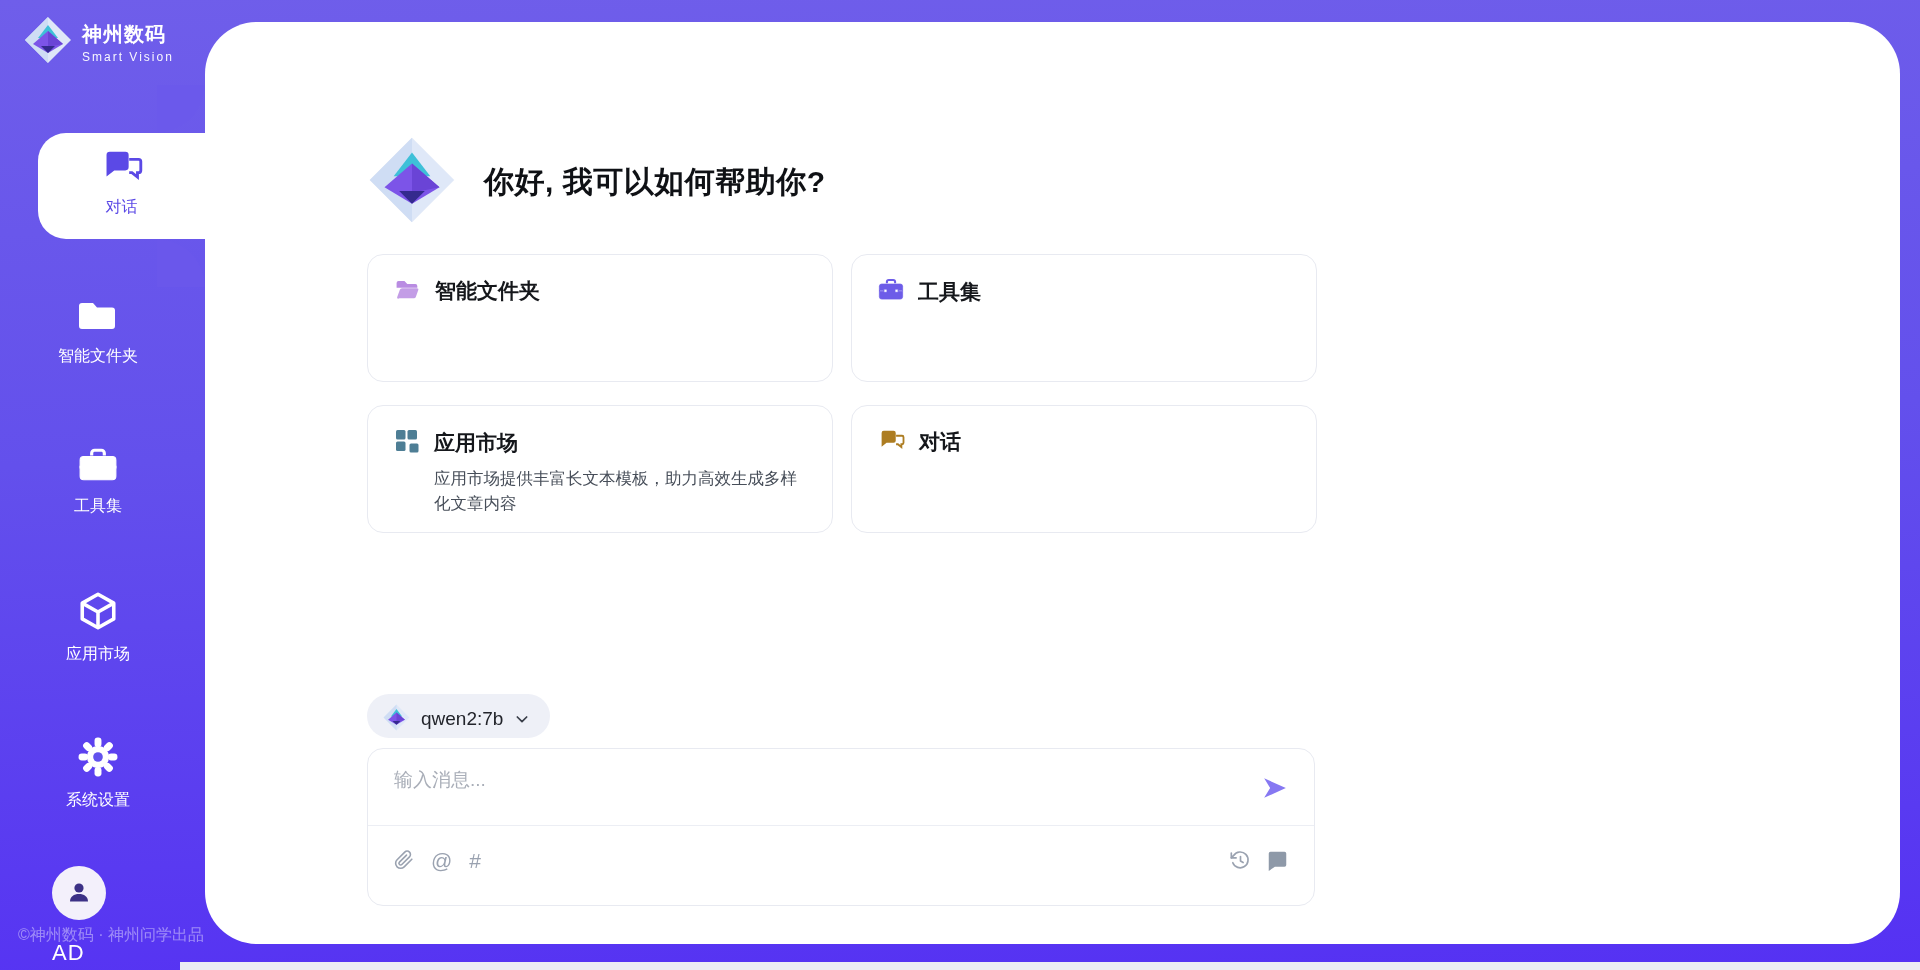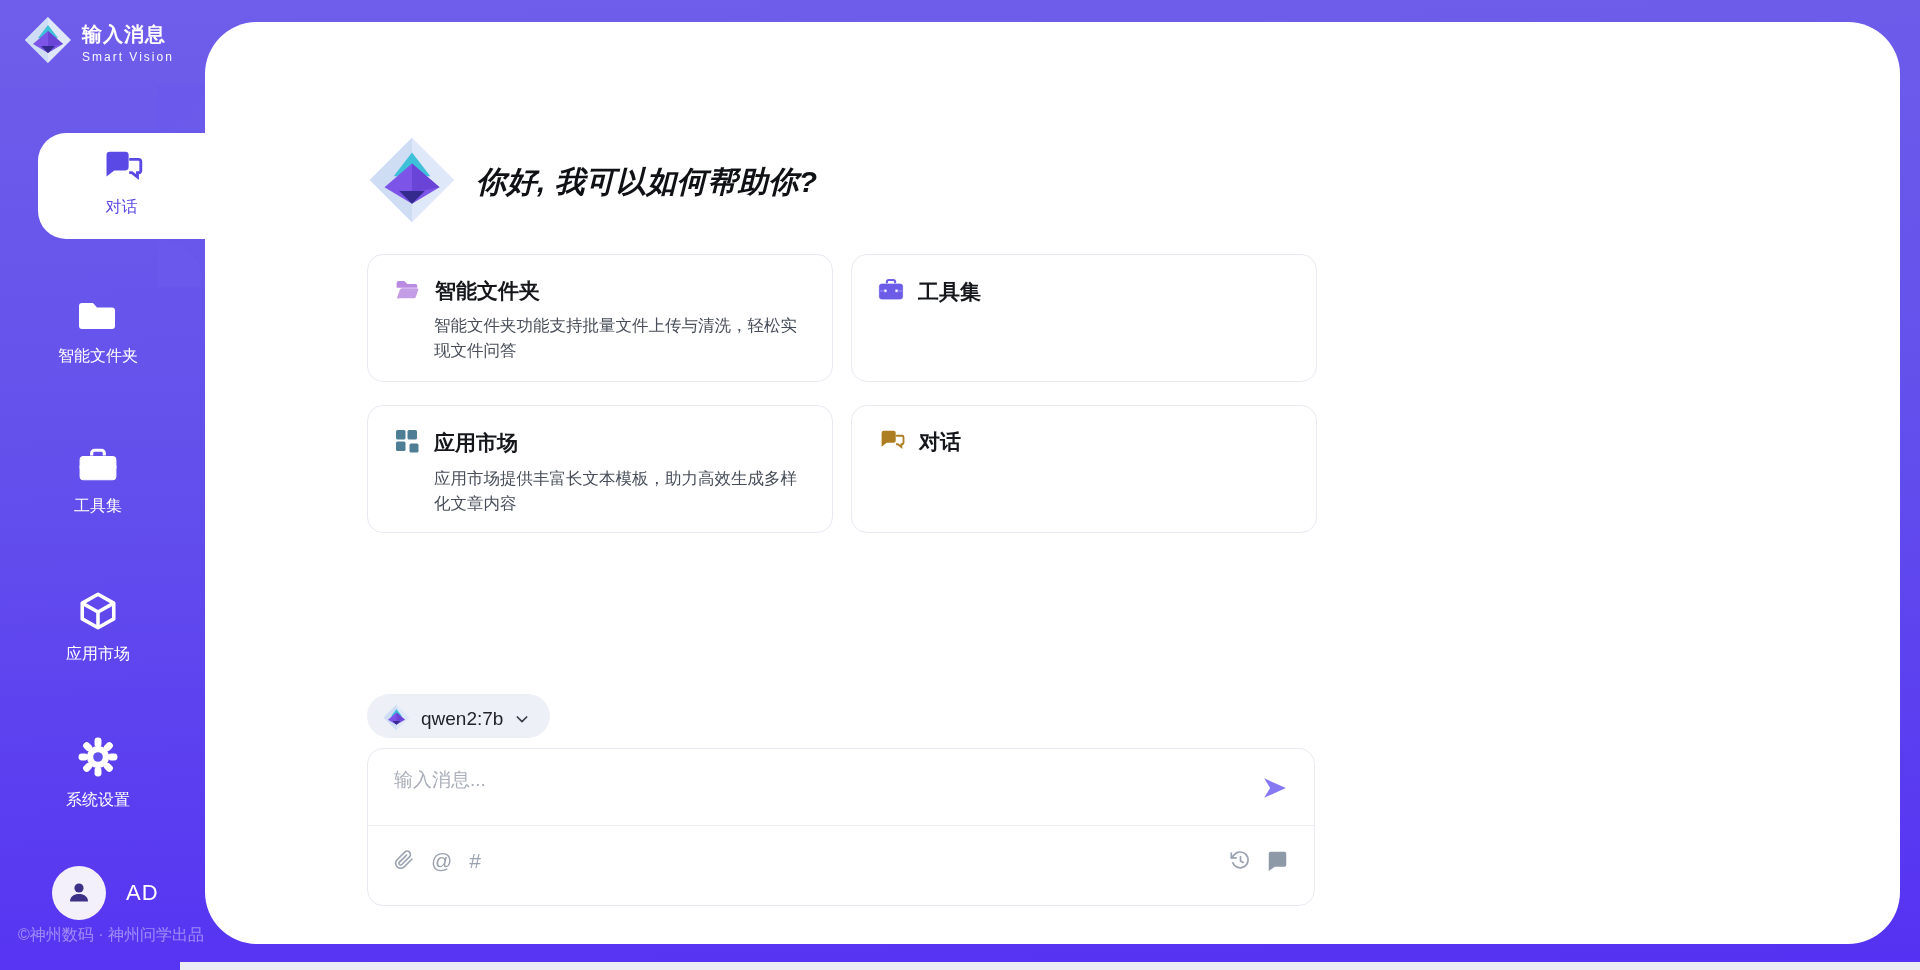--- a/index.html
+++ b/index.html
@@ -25,30 +25,30 @@
                 background:#fff; border-radius:28px 0 0 28px; text-align:center; }
   .notch { position:absolute; right:0; width:48px; height:48px; }
   .notch-top { top:85px; background:radial-gradient(circle 48px at 0 0,#6b59eb 0 47px,rgba(107,89,235,0) 48px); }
   .notch-bottom { top:239px; background:radial-gradient(circle 48px at 0 100%,#6a57eb 0 47px,rgba(106,87,235,0) 48px); }
   .tab-active .nav-label { color:#5b49e6; }
 
   .nav-item { position:absolute; left:0; width:196px; text-align:center; cursor:pointer; }
   .nav-label { display:block; font-size:16px; color:#ffffff; margin-top:8px; }
   .nav-icon { display:inline-block; }
 
-  .user-row { position:absolute; left:52px; top:866px; display:flex; align-items:center; gap:20px; }
+  .user-row { position:absolute; left:52px; top:866px; display:flex; align-items:flex-start; gap:20px;flex-direction:column; }
   .avatar { width:54px; height:54px; border-radius:50%; background:#f3f0fb;
             display:flex; align-items:center; justify-content:center; }
   .user-name { color:#fff; font-size:22px; letter-spacing:1px; }
 
   .side-footer { position:absolute; left:18px; top:925px; width:190px;
                  color:rgba(255,255,255,.42); font-size:16px; white-space:nowrap; }
 
   
-  .hero { position:absolute; left:368px; top:136px; display:flex; align-items:center; gap:20px;font-style:italic; }
+  .hero { position:absolute; left:368px; top:136px; display:flex; align-items:center; gap:28px; }
   .hero-title { font-size:30px; font-weight:bold; color:#0f1115; letter-spacing:.5px; }
 
   
   .card { position:absolute; width:466px; height:128px; background:#fff;
           border:1.5px solid #e8eaf1; border-radius:16px; padding:22px 28px 0 26px; cursor:pointer; }
   .card-head { display:flex; align-items:center; gap:14px; }
   .card-title { font-size:21px; font-weight:bold; color:#15171b; }
   .card-desc { margin:8px 0 0 40px; font-size:16.5px; line-height:25px; color:#474e59; }
   .card-1 { left:367px; top:254px; }
   .card-2 { left:851px; top:254px; }
@@ -148,21 +148,21 @@
 
   <div class="sidebar">
 
     <div class="brand">
       <span>
         <svg width="48" height="48" viewBox="0 0 48 48">
             <use href="#logo-diamond"></use>
           </svg>
       </span>
       <div class="brand-text">
-        <div class="brand-name">输入消息</div>
+        <div class="brand-name">神州数码</div>
         <div class="brand-sub">Smart Vision</div>
       </div>
     </div>
 
     <div class="notch notch-top"></div>
     <div class="notch notch-bottom"></div>
 
     <div class="tab-active" style="padding-top:14px;">
       <span class="nav-icon">
         <svg width="42" height="38" viewBox="0 0 38 34" fill="#5b49e6" stroke="#5b49e6">
@@ -233,21 +233,20 @@
 
   <div class="card card-1">
     <div class="card-head">
       <span>
         <svg width="27" height="24" viewBox="0 0 24 22" fill="#b98ce2">
             <use href="#folder-open"></use>
           </svg>
       </span>
       <span class="card-title">智能文件夹</span>
     </div>
-    <div class="card-desc">智能文件夹功能支持批量文件上传与清洗，轻松实现文件问答</div>
   </div>
 
   <div class="card card-2">
     <div class="card-head">
       <span>
         <svg width="26" height="25" viewBox="0 0 38 36" fill="#6d5ce8" stroke="#6d5ce8">
             <use href="#briefcase"></use>
           </svg>
       </span>
       <span class="card-title">工具集</span>

